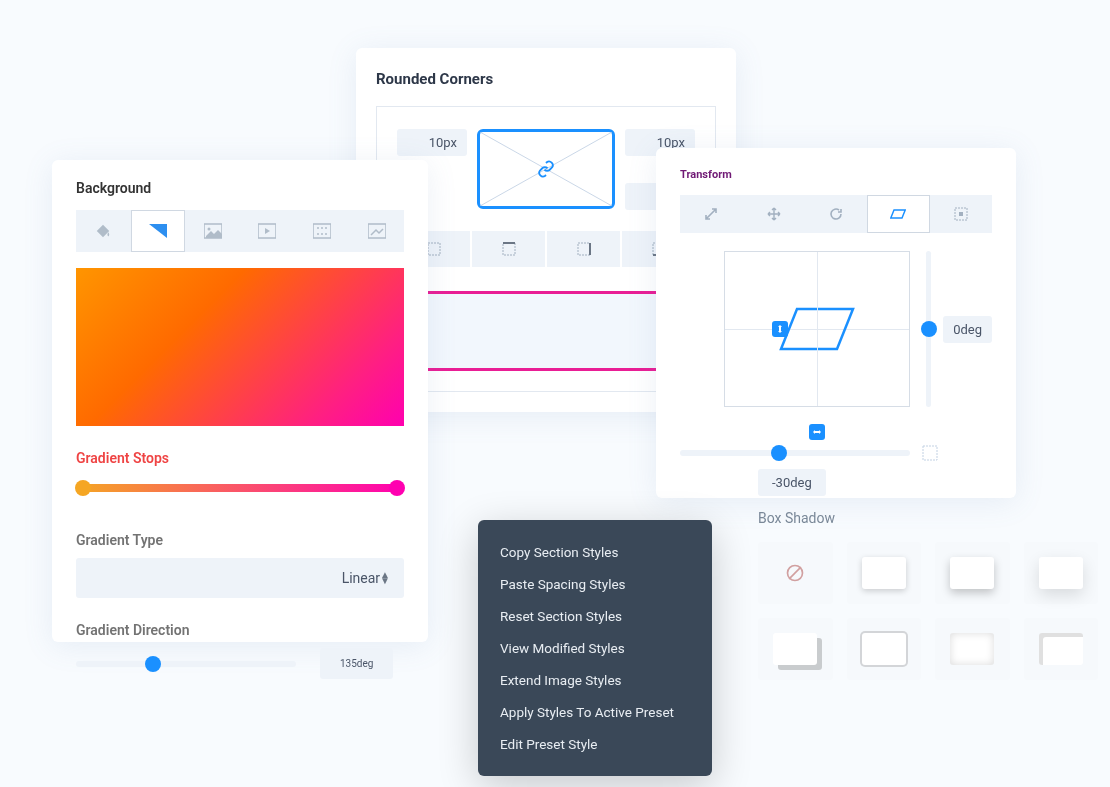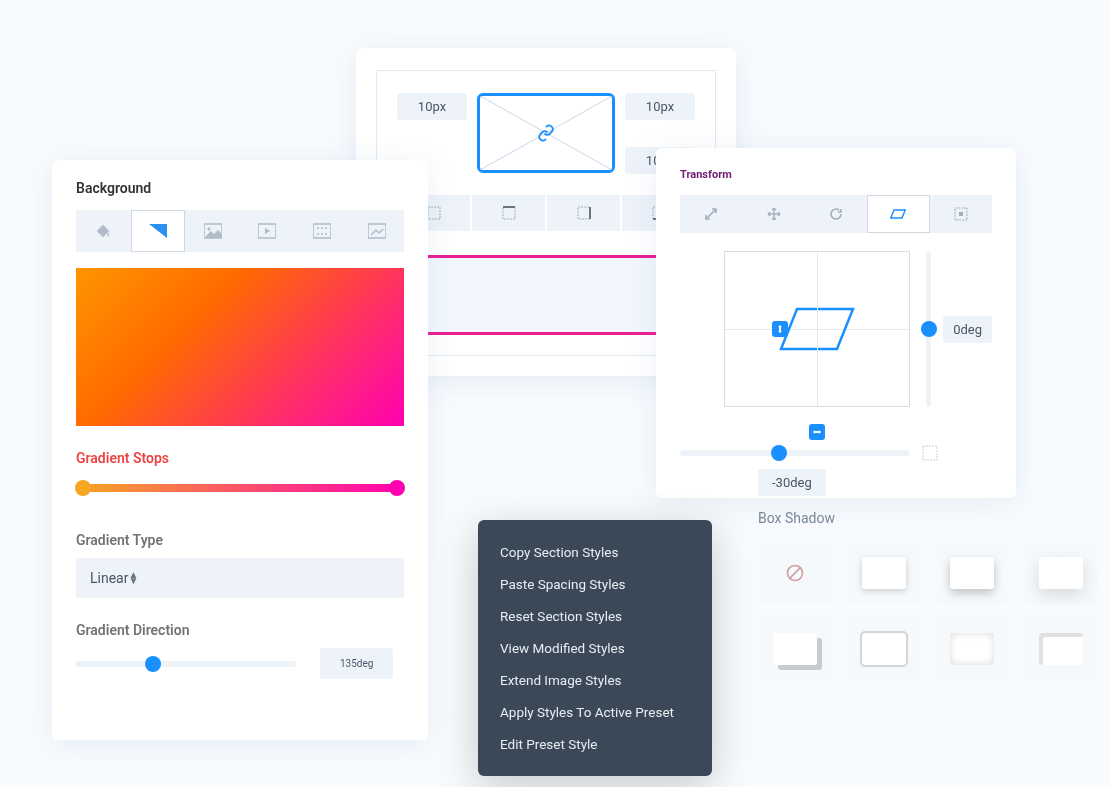--- a/index.html
+++ b/index.html
@@ -13,21 +13,21 @@
 }
 .panel {
   background: #fff;
   border-radius: 6px;
   box-shadow: 0 4px 30px rgba(100,130,180,0.12);
   position: absolute;
   padding: 20px 24px;
 }
 
 
-.bg-panel { left: 52px; top: 160px; width: 376px; height: 580px; }
+.bg-panel { left: 52px; top: 160px; width: 376px; height: 482px; }
 .section-title { font-size: 14px; font-weight: 600; color: #333; margin-bottom: 14px; }
 .icon-tabs { display: flex; gap: 0; margin-bottom: 16px; }
 .icon-tab {
   width: 55px; height: 42px;
   background: #eef3f9;
   display: flex; align-items: center; justify-content: center;
   border: 1px solid #eef3f9;
   cursor: pointer;
 }
 .icon-tab.active { background: #fff; border: 1px solid #d0d8e2; }
@@ -49,21 +49,21 @@
   position: absolute; top: 50%; transform: translate(-50%,-50%);
   width: 16px; height: 16px; border-radius: 50%;
 }
 .dot.left { left: 2%; background: #f5a623; }
 .dot.right { left: 98%; background: #ff00b0; }
 
 .field-label { font-size: 14px; font-weight: 600; color: #737373; margin-bottom: 10px; }
 .select-box {
   background: #eef3f9; border: none; padding: 12px 14px;
   font-size: 14px; color: #4a5568; width: 100%;
-  display: flex; justify-content: flex-start; align-items: center;
+  display: flex; justify-content: flex-end; align-items: center;
   border-radius: 3px; margin-bottom: 24px;
   position: relative;
 }
 .select-caret { font-size: 10px; color: #6b7685; line-height: 6px; }
 .direction-row { display: flex; align-items: center; gap: 24px; }
 .dir-slider { flex: 0 0 220px; position: relative; height: 6px; background: #eef3f9; border-radius: 3px; }
 .dir-slider .dot-blue {
   position: absolute; left: 35%; top: 50%; transform: translate(-50%,-50%);
   width: 16px; height: 16px; border-radius: 50%; background: #1a90ff;
 }
@@ -75,21 +75,21 @@
 .rc-body { border: 1px solid #e2e8f0; padding: 20px; position: relative; }
 .corner-grid {
   display: grid;
   grid-template-columns: 70px 1fr 70px;
   grid-template-rows: 30px auto 30px;
   gap: 12px 10px;
   align-items: center;
 }
 .corner-val {
   background: #eef3f9; padding: 6px 10px; font-size: 13px; color: #4a5568;
-  text-align: center; border-radius: 3px;
+  text-align: right; border-radius: 3px;
 }
 .link-box {
   grid-column: 2; grid-row: 1 / span 3;
   border: 3px solid #1a90ff; border-radius: 6px;
   height: 80px; display: flex; align-items: center; justify-content: center;
   position: relative;
 }
 .link-box svg { width: 18px; height: 18px; }
 .rc-border-tabs { display:flex; margin-top:20px; gap:2px; }
 .rc-border-tab { flex:1; height:36px; background:#eef3f9; display:flex; align-items:center; justify-content:center; }
@@ -143,20 +143,21 @@
   width:234px; box-shadow:0 10px 40px rgba(0,0,0,0.2);
 }
 .ctx-item {
   color:#e8edf2; font-size:13.5px; padding:8px 22px; cursor:pointer;
 }
 </style>
 </head>
 <body>
 
 <div class="panel rc-panel">
+  <div class="rc-title">Rounded Corners</div>
   <div class="rc-body">
     <div class="corner-grid">
       <div class="corner-val" style="grid-column:1;grid-row:1">10px</div>
       <div class="corner-val" style="grid-column:3;grid-row:1">10px</div>
       <div class="link-box">
         <svg viewBox="0 0 160 80" style="position:absolute;inset:0;width:100%;height:100%" preserveAspectRatio="none">
           <line x1="0" y1="0" x2="160" y2="80" stroke="#c2d1e3" stroke-width="1"></line>
           <line x1="160" y1="0" x2="0" y2="80" stroke="#c2d1e3" stroke-width="1"></line>
         </svg>
         <svg viewBox="0 0 24 24" style="position:relative;z-index:1" fill="none" stroke="#1a90ff" stroke-width="2.4">

